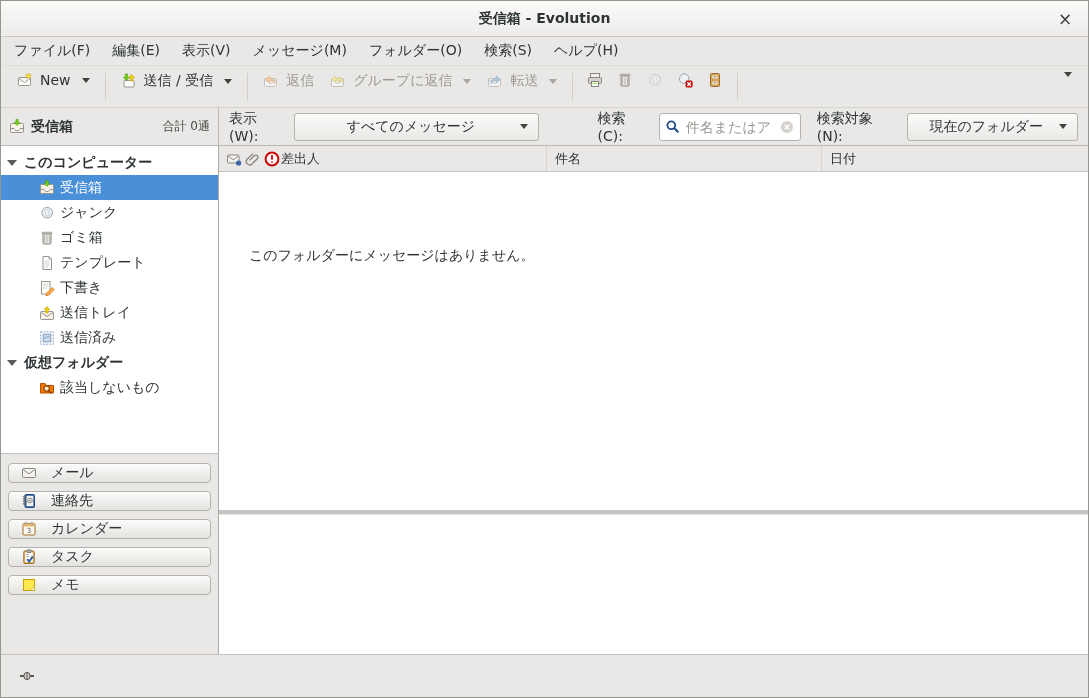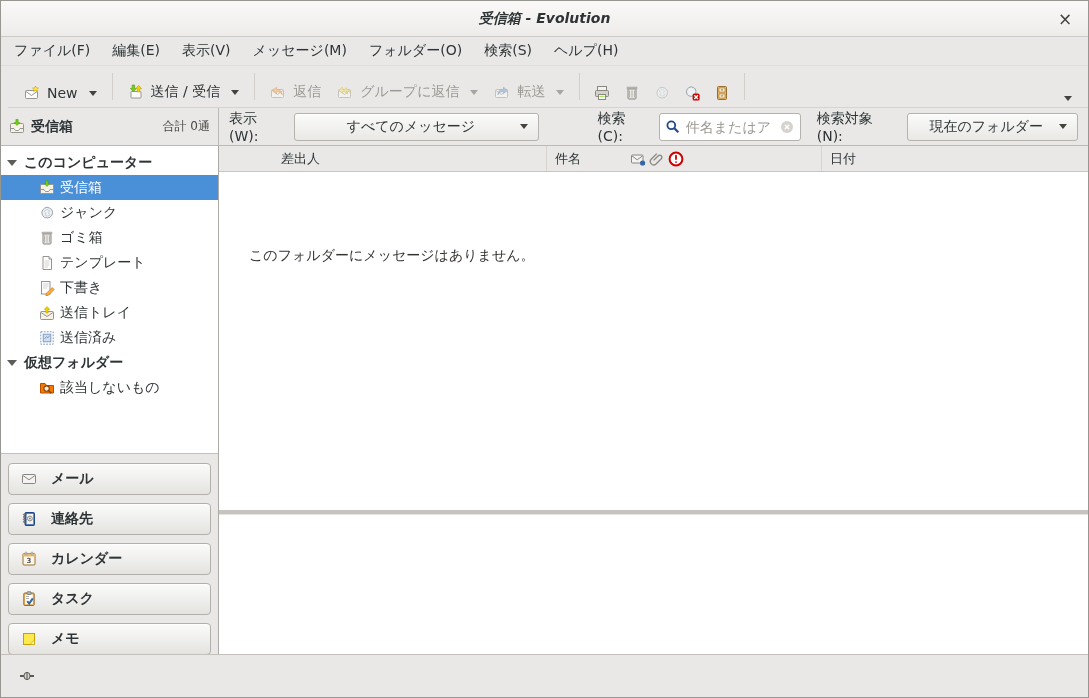--- a/index.html
+++ b/index.html
@@ -9,38 +9,38 @@
     font-size: 14px; color: #2e3436; background:#d4d0cb;
   }
   .window {
     width:1089px; height:698px; border:1px solid #989690;
     display:flex; flex-direction:column; background:#e9e8e6; overflow:hidden;
   }
   
   .titlebar {
     height:36px; flex:0 0 36px; background:linear-gradient(#faf9f8,#edecea);
     border-bottom:1px solid #cdc9c4; position:relative;
-    display:flex; align-items:center; justify-content:center;font-style:italic;
+    display:flex; align-items:center; justify-content:center;
   }
   .titlebar .title { font-weight:bold; font-size:14px; }
   .close-btn {
     position:absolute; right:10px; top:5px; width:26px; height:26px;
     display:flex; align-items:center; justify-content:center;
     font-size:17px; color:#43413f; border-radius:4px; cursor:default;
   }
   
   .menubar {
     height:29px; flex:0 0 29px; background:#e9e8e6; display:flex; align-items:stretch;
     padding-left:2px; border-bottom:1px solid #e0dedb;
   }
   .menu-item { display:flex; align-items:center; padding:0 11px; }
   
   .toolbar {
     height:42px; flex:0 0 42px; background:#e9e8e6; border-bottom:1px solid #d7d3cf;
-    display:flex; align-items:flex-end; padding:0 8px;margin-left:7px;
+    display:flex; align-items:flex-start; padding:0 8px;
   }
   .tbtn {
     display:flex; align-items:center; gap:7px; padding:6px 8px; border-radius:3px;
     white-space:nowrap;
   }
   .tbtn.icon-only { padding:6px 7px; }
   .tbtn .lbl { font-size:14px; }
   .tbtn.disabled { color:#9d9a95; }
   .tbtn.disabled svg { opacity:.45; }
   .caret {
@@ -81,31 +81,30 @@
   .content { flex:1; display:flex; min-height:0; }
   .sidebar { width:218px; flex:0 0 218px; border-right:1px solid #aeaaa5; display:flex; flex-direction:column; }
   .folder-tree { height:308px; flex:0 0 308px; background:#fff; border-bottom:1px solid #c3bfba; padding-top:4px; overflow:hidden; }
   .tree-row { height:25px; display:flex; align-items:center; gap:5px; padding-left:38px; }
   .tree-row.group { padding-left:6px; font-weight:bold; gap:7px; }
   .tree-row.selected { background:#4a90d9; color:#fff; }
   .tree-row svg { flex:0 0 16px; }
   .expander { width:0; height:0; border-left:5px solid transparent; border-right:5px solid transparent; border-top:6px solid #5e5c59; }
   .switcher { flex:1; background:#e9e8e6; padding:9px 7px; display:flex; flex-direction:column; gap:8px; }
   .sw-btn {
-    height:32px; border:1px solid #b3afaa; border-radius:4px;
+    height:20px; border:1px solid #b3afaa; border-radius:4px;
     background:linear-gradient(#fbfbfa,#e4e3e0);
     display:flex; align-items:center; gap:14px; padding:0 12px;
     box-shadow:0 1px 0 rgba(255,255,255,.65) inset;
-    font-weight:bold;
   }
   
   .main { flex:1; display:flex; flex-direction:column; background:#fff; min-width:0; }
   .list-header {
     height:26px; flex:0 0 26px; background:#e9e8e6; border-bottom:1px solid #c9c5c0;
-    position:relative; display:flex; align-items:center; font-size:13px;justify-content:center;
+    position:relative; display:flex; align-items:center; font-size:13px;
   }
   .list-header .hicons { display:flex; align-items:center; gap:3px; padding-left:7px; }
   .col { position:absolute; top:0; height:100%; display:flex; align-items:center; }
   .col-from { left:62px; }
   .col-subject { left:327px; border-left:1px solid #d8d4d0; padding-left:8px; }
   .col-date { left:602px; border-left:1px solid #d8d4d0; padding-left:8px; }
   .list-body { flex:1; position:relative; background:#fff;margin-top:47px; }
   .empty-msg { position:absolute; left:30px; top:28px; font-size:14px; color:#35332f; }
   .splitter { height:4px; flex:0 0 4px; background:#c7c3be; }
   .preview { height:140px; flex:0 0 140px; background:#fff; border-top:1px solid #e6e4e1; }

